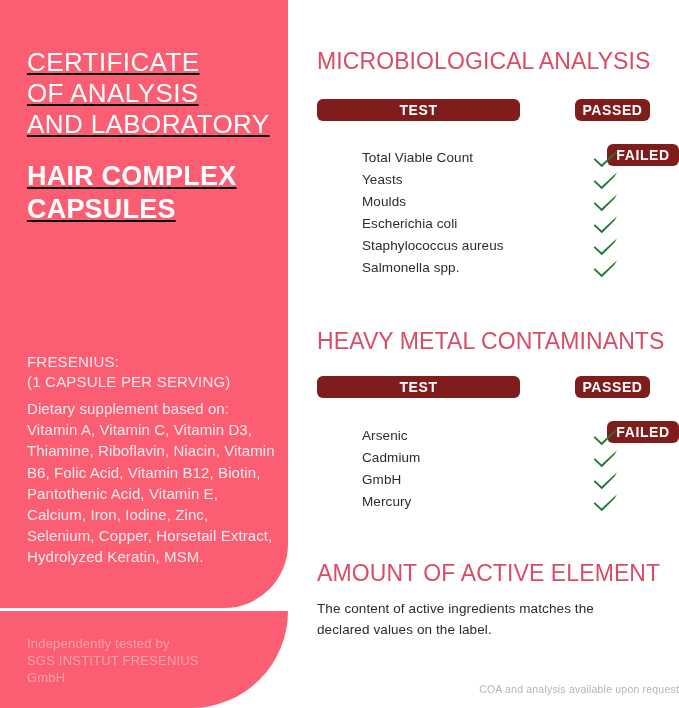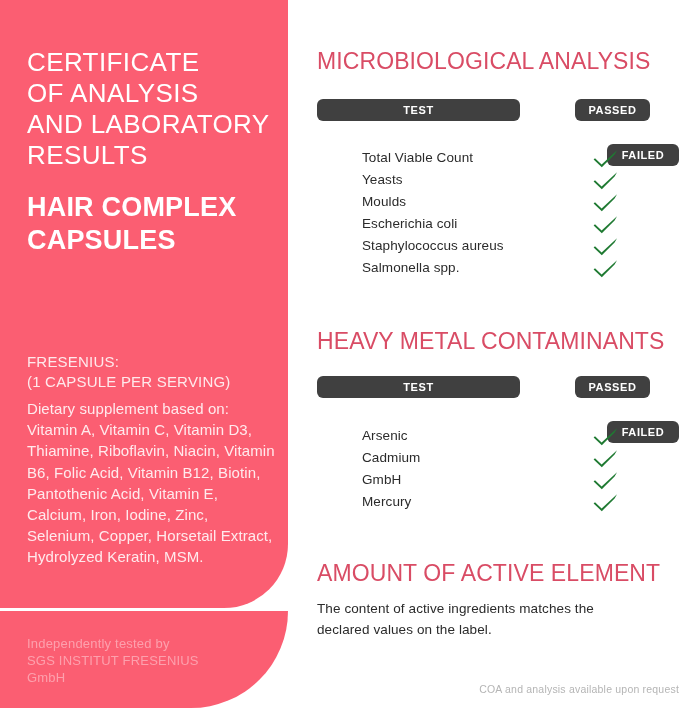--- a/index.html
+++ b/index.html
@@ -34,20 +34,21 @@
     height: 97px;
     background: #fb5e72;
     border-bottom-right-radius: 150px;
   }
 
   .title-block {
     position: absolute;
     left: 27px;
     top: 47px;
     width: 250px;
+    text-decoration: underline;
   }
   .title-light {
     font-size: 26px;
     line-height: 31px;
     letter-spacing: 0.4px;
     color: #ffffff;
     font-weight: 400;
     margin: 0;
   }
   .title-bold {
@@ -113,24 +114,24 @@
   .hdr-row {
     position: absolute;
     left: 0;
     width: 362px;
     height: 22px;
   }
   .pill {
     position: absolute;
     top: 0;
     height: 22px;
-    background: #404040;
+    background: #7f1d1d;
     border-radius: 6px;
     color: #ffffff;
-    font-size: 11px;
+    font-size: 14px;
     font-weight: 700;
     letter-spacing: 0.6px;
     display: flex;
     align-items: center;
     justify-content: center;
   }
   .pill-test   { left: 0;     width: 203px; }
   .pill-passed { left: 210px; width: 75px; margin-left: 48px;  }
   .pill-failed { left: 290px; width: 72px; margin-top: 45px;  }
 
@@ -187,21 +188,20 @@
 </head>
 <body>
 
 <div class="pink-panel"></div>
 <div class="pink-footer"></div>
 
 <div class="title-block">
   <div class="title-light">CERTIFICATE</div>
   <div class="title-light">OF ANALYSIS</div>
   <div class="title-light">AND LABORATORY</div>
-  <div class="title-light">RESULTS</div>
   <div class="title-bold">HAIR COMPLEX</div>
   <div class="title-bold" style="margin-top:0">CAPSULES</div>
 </div>
 
 <div class="ingredient-head">
   <div>FRESENIUS:</div>
   <div>(1 CAPSULE PER SERVING)</div>
 </div>
 
 <div class="ingredient-body">Dietary supplement based on: Vitamin A, Vitamin C, Vitamin D3, Thiamine, Riboflavin, Niacin, Vitamin B6, Folic Acid, Vitamin B12, Biotin, Pantothenic Acid, Vitamin E, Calcium, Iron, Iodine, Zinc, Selenium, Copper, Horsetail Extract, Hydrolyzed Keratin, MSM.</div>

